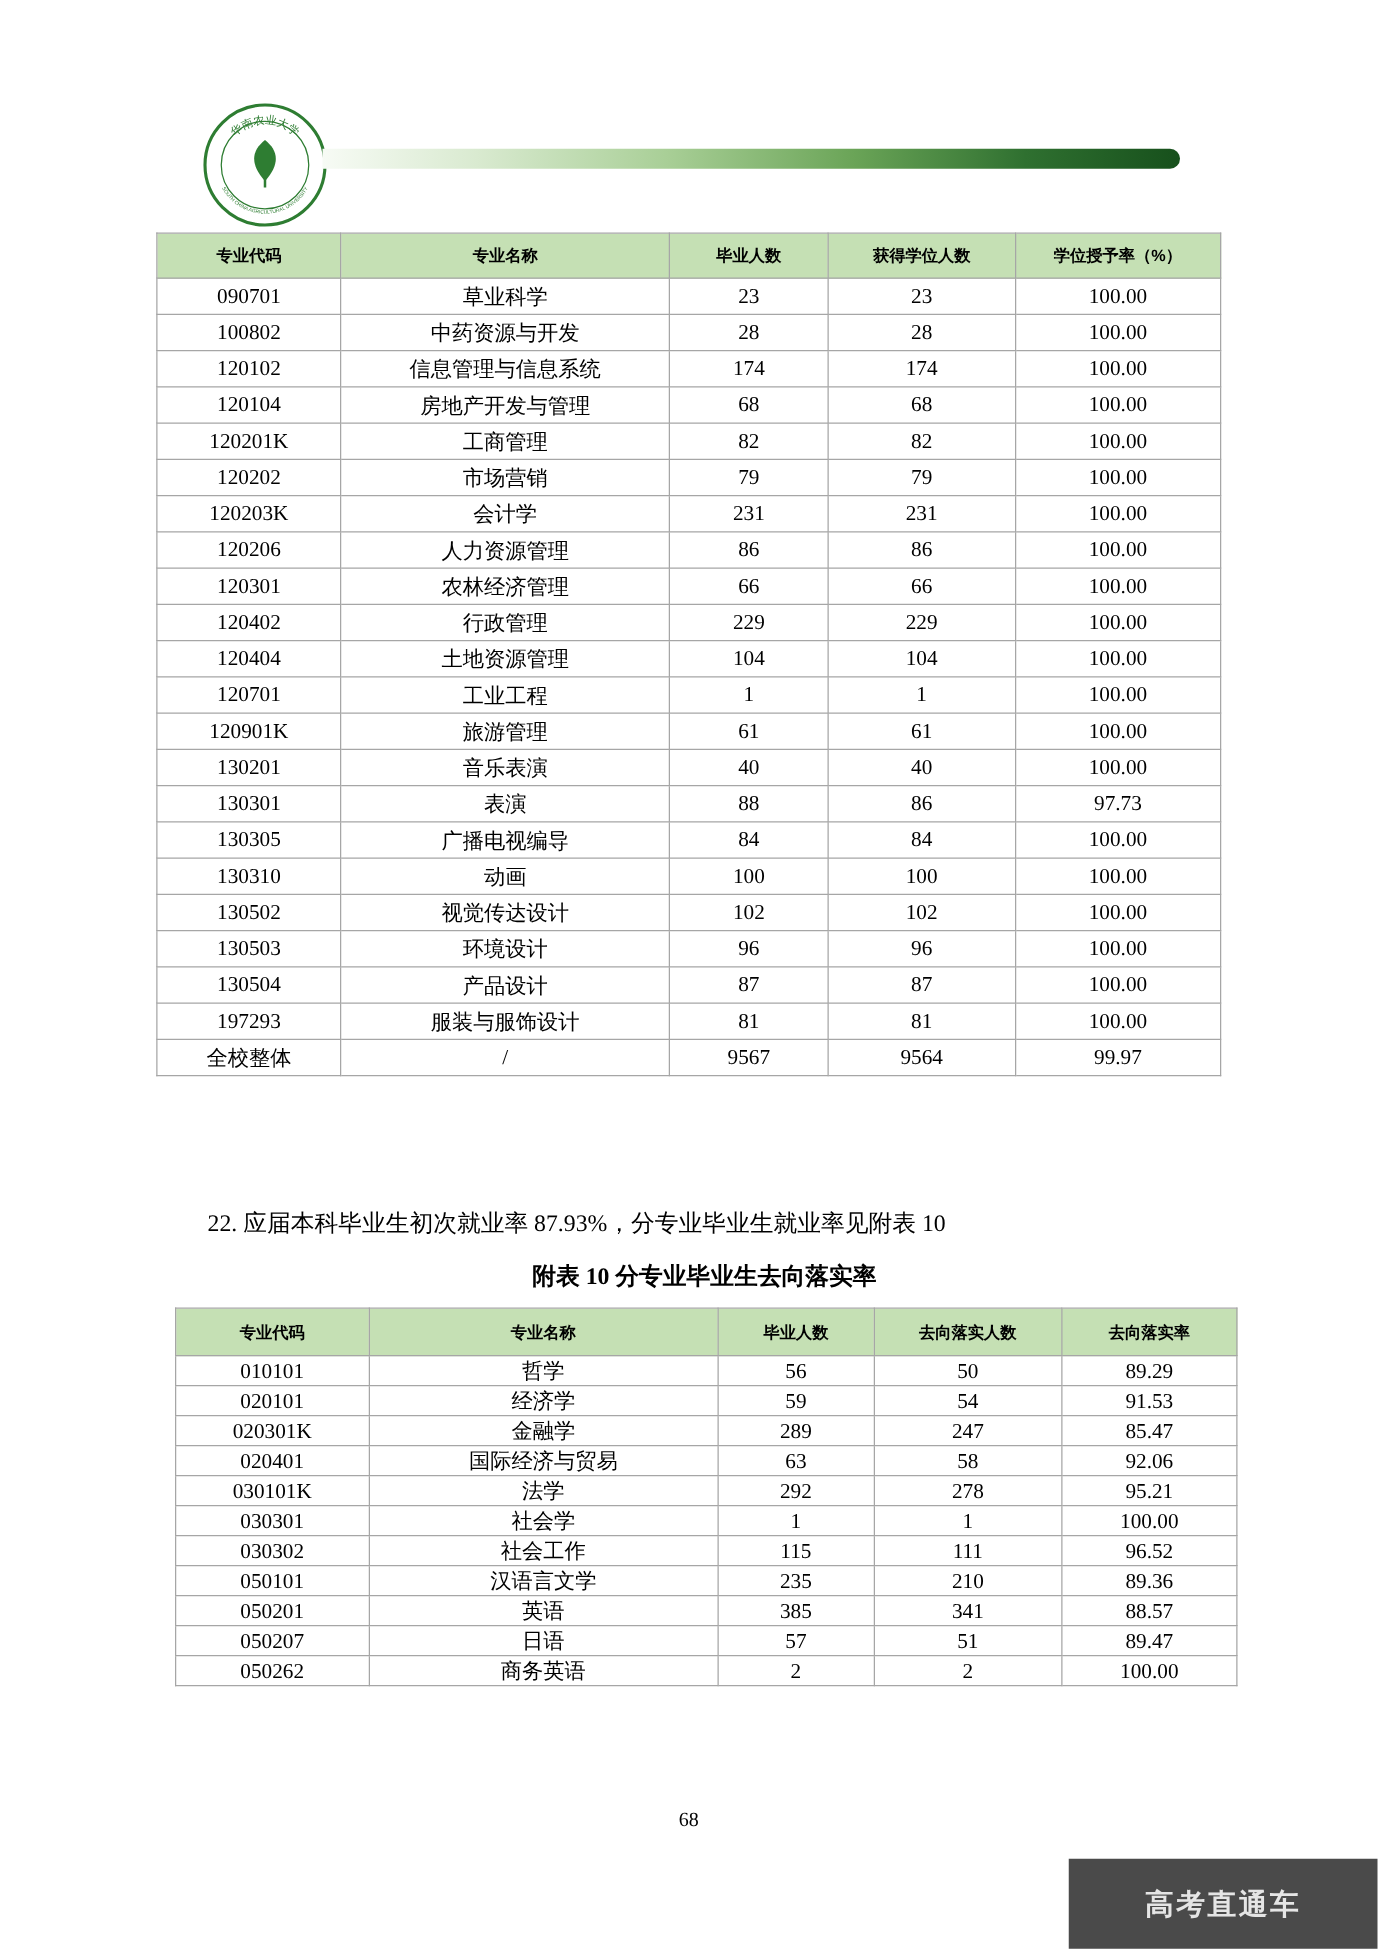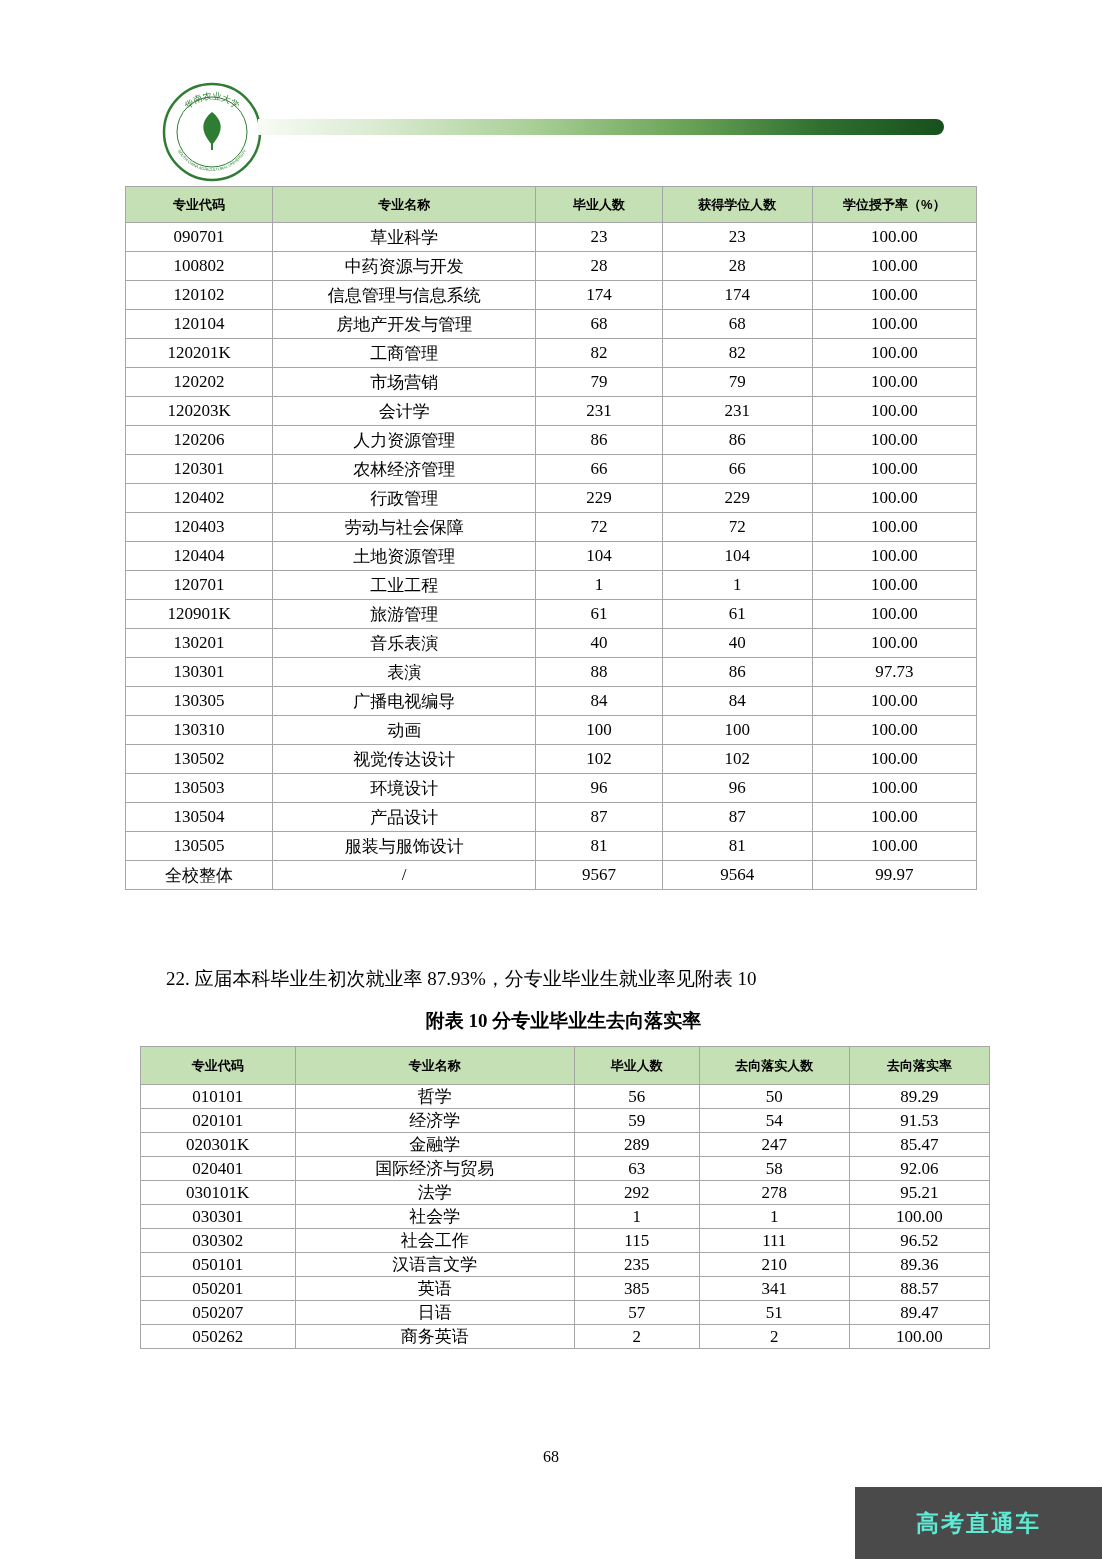--- a/index.html
+++ b/index.html
@@ -62,21 +62,21 @@
     text-align: center; font-size: 19px; font-weight: bold; margin: 0; padding-left: 25px;
   }
   .page-number {
     position: absolute; left: 0; top: 1448px; width: 1102px;
     text-align: center; font-size: 16px;
   }
   .watermark {
     position: absolute; right: 0; bottom: 0;
     width: 247px; height: 72px;
     background: #4a4a4a;
-    color: #5eead4;
+    color: #e5e5e5;
     display: flex; align-items: center; justify-content: center;
     font-family: "Liberation Sans", "DejaVu Sans", sans-serif;
     font-size: 23px; font-weight: bold; letter-spacing: 2px;
   }
 </style>
 </head>
 <body>
 
 <div>
   <svg class="logo" viewBox="0 0 100 100">
@@ -180,27 +180,20 @@
         <td>100.00</td>
       </tr>
       <tr>
         <td>120402</td>
         <td>行政管理</td>
         <td>229</td>
         <td>229</td>
         <td>100.00</td>
       </tr>
       <tr>
-        <td>120403</td>
-        <td>劳动与社会保障</td>
-        <td>72</td>
-        <td>72</td>
-        <td>100.00</td>
-      </tr>
-      <tr>
         <td>120404</td>
         <td>土地资源管理</td>
         <td>104</td>
         <td>104</td>
         <td>100.00</td>
       </tr>
       <tr>
         <td>120701</td>
         <td>工业工程</td>
         <td>1</td>
@@ -257,21 +250,21 @@
         <td>100.00</td>
       </tr>
       <tr>
         <td>130504</td>
         <td>产品设计</td>
         <td>87</td>
         <td>87</td>
         <td>100.00</td>
       </tr>
       <tr>
-        <td>130505</td>
+        <td>197293</td>
         <td>服装与服饰设计</td>
         <td>81</td>
         <td>81</td>
         <td>100.00</td>
       </tr>
       <tr>
         <td>全校整体</td>
         <td>/</td>
         <td>9567</td>
         <td>9564</td>

